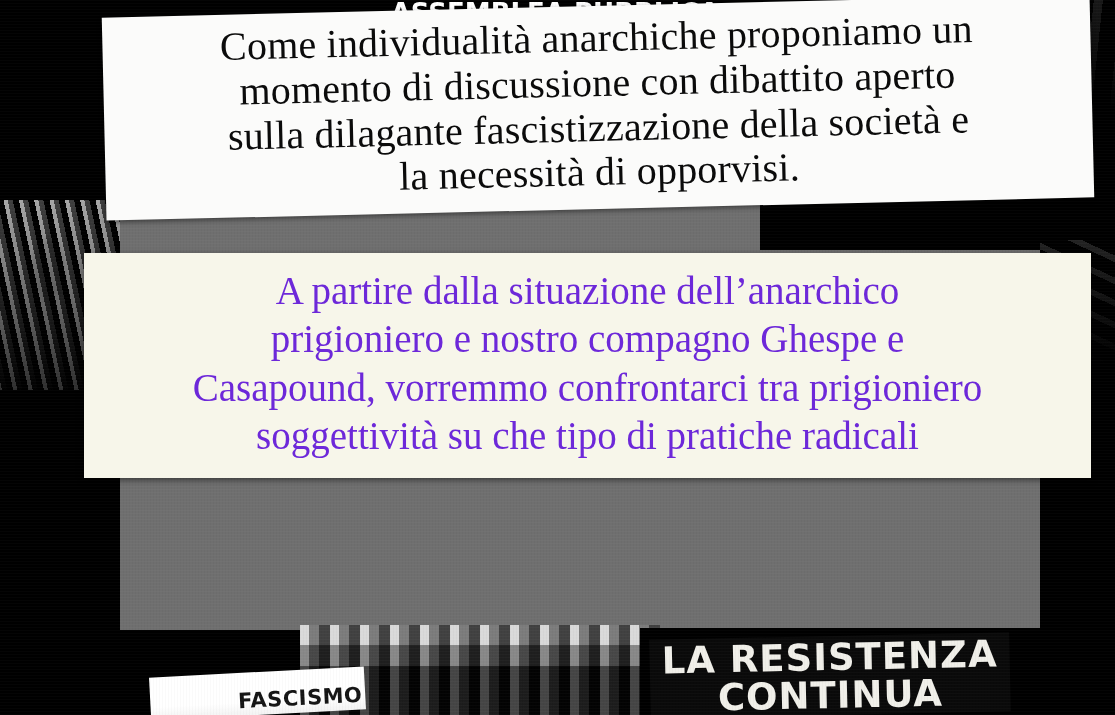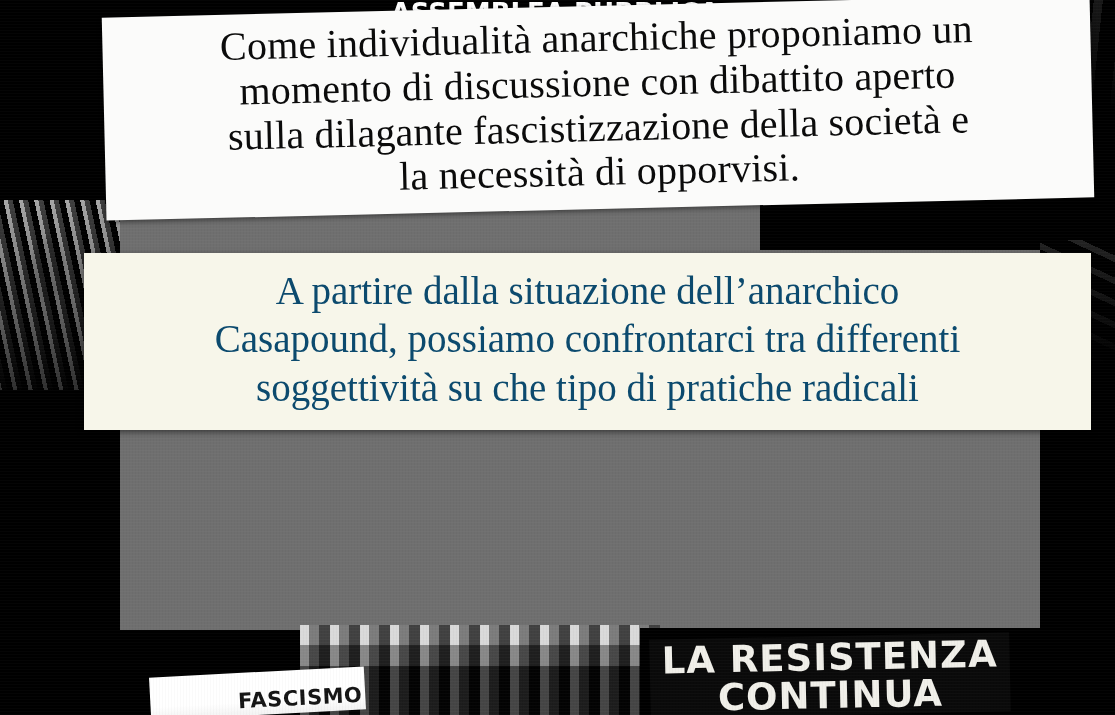--- a/index.html
+++ b/index.html
@@ -204,21 +204,21 @@
     background: #f7f6ea;
     padding: 14px 16px 18px 16px;
     box-shadow: 0 2px 6px rgba(0,0,0,.5);
   }
   .block-two p {
     margin: 0;
     text-align: center;
     font-family: "Liberation Serif", serif;
     font-size: 39px;
     line-height: 1.24;
-    color: #0c4a6e;
+    color: #6d28d9;
   }
 </style>
 </head>
 <body>
 
 <div id="poster">
 
   <div class="bg-layer">
     <div class="photo photo-left-top"></div>
     <div class="photo photo-left-mid"></div>
@@ -246,17 +246,18 @@
 
   <div class="block-one">
     <p class="b1-l1">Come individualità anarchiche proponiamo un</p>
     <p class="b1-l2">momento di discussione con dibattito aperto</p>
     <p class="b1-l3">sulla dilagante fascistizzazione della società e</p>
     <p class="b1-l4">la necessità di opporvisi.</p>
   </div>
 
   <div class="block-two">
     <p>A partire dalla situazione dell’anarchico</p>
-    <p>Casapound, possiamo confrontarci tra differenti</p>
+    <p>prigioniero e nostro compagno Ghespe e</p>
+    <p>Casapound, vorremmo confrontarci tra prigioniero</p>
     <p>soggettività su che tipo di pratiche radicali</p>
   </div>
 
 </div>
 
 </body></html>

